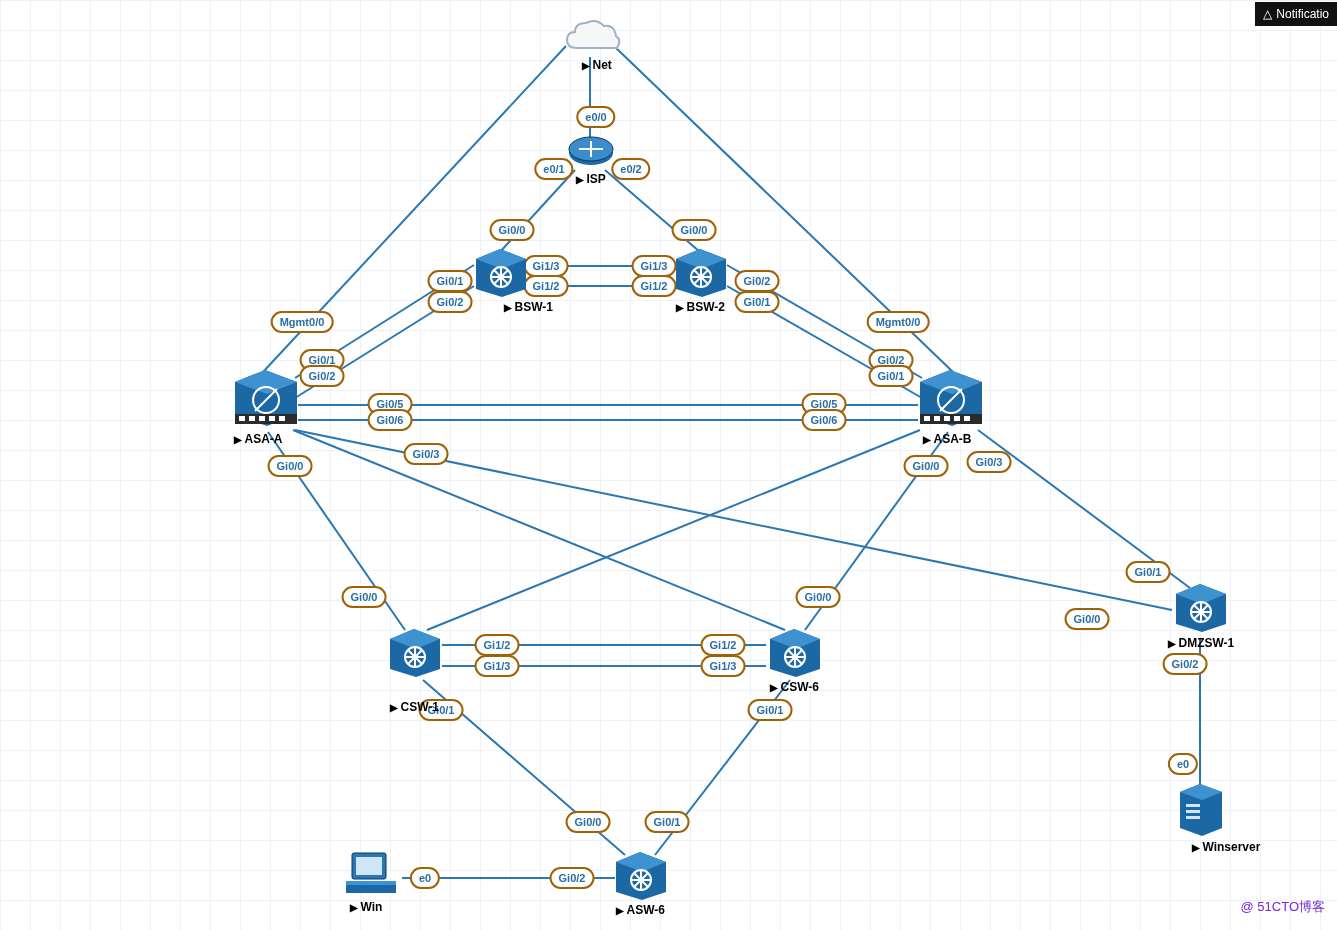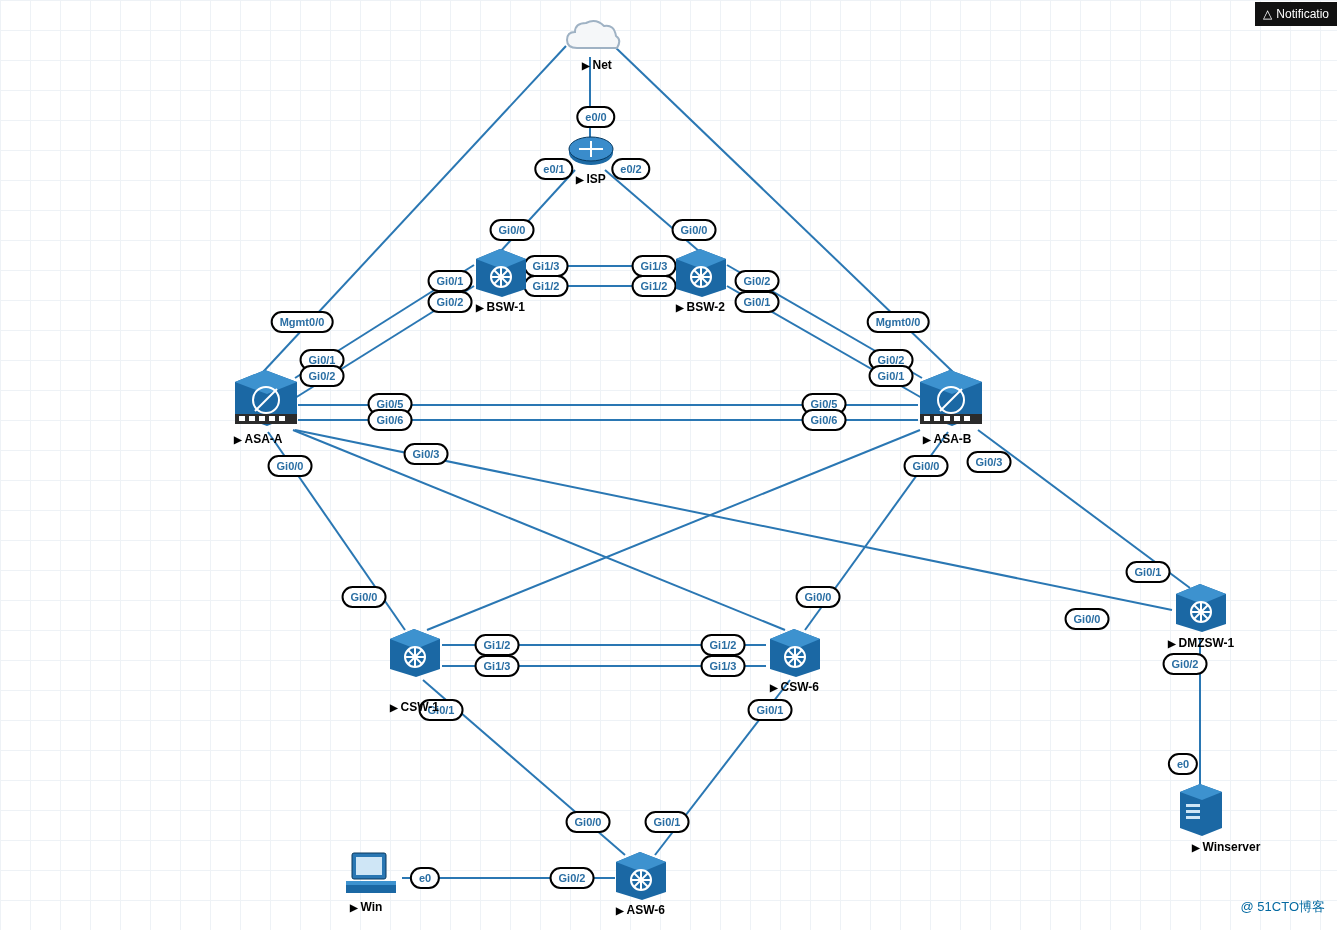--- a/index.html
+++ b/index.html
@@ -1,24 +1,24 @@
 <!DOCTYPE html>
 <html><head>
   <meta charset="utf-8">
   <style>
     body{margin:0;font-family:Arial,Helvetica,sans-serif;background:#fff;color:#1b3a5c;width:1337px;height:930px;position:relative;overflow:hidden}
     .grid-bg{position:absolute;inset:0;background-image:linear-gradient(#eef2f6 1px,transparent 1px),linear-gradient(90deg,#eef2f6 1px,transparent 1px);background-size:30px 30px}
     svg{position:absolute;top:0;left:0}
-    .port{position:absolute;font-size:11px;font-weight:600;background:#fff;border:2px solid #000000;border-radius:11px;padding:3px 7px;color:#2a6ea3;white-space:nowrap;transform:translate(-50%,-50%);z-index:5}
+    .port{position:absolute;font-size:11px;font-weight:600;background:#fff;border:2px solid #a16207;border-radius:11px;padding:3px 7px;color:#2a6ea3;white-space:nowrap;transform:translate(-50%,-50%);z-index:5}
     .node-label{position:absolute;font-size:12px;font-weight:700;color:#000;white-space:nowrap;z-index:6}
     .node-label::before{content:"▶ ";font-size:10px}
     .dev{position:absolute;z-index:6}
     .dev svg{position:static}
     .btn-notif{position:absolute;top:2px;right:0;background:#111;color:#fff;font-size:12px;padding:5px 8px;z-index:10;display:flex;align-items:center;gap:4px}
-    .watermark{position:absolute;bottom:14px;right:12px;color:#0369a1;font-size:13px;z-index:10}
+    .watermark{position:absolute;bottom:14px;right:12px;color:#6d28d9;font-size:13px;z-index:10}
     line.net{stroke:#2a77b3;stroke-width:2}
   </style>
 </head>
 <body>
 <div class="grid-bg"></div>
 
 <svg id="links-svg" width="1337" height="930">
     <line x1="590" y1="57" x2="590" y2="140" class="net"></line>
     <line x1="575" y1="170" x2="500" y2="252" class="net"></line>
     <line x1="605" y1="170" x2="700" y2="252" class="net"></line>
@@ -115,21 +115,21 @@
       <path d="M4 12 L28 2 L54 12 L54 42 L30 50 L4 42 Z" fill="#1b68a4"></path>
       <path d="M4 12 L28 2 L54 12 L30 22 Z" fill="#3d92cf"></path>
       <circle cx="29" cy="30" r="10" fill="none" stroke="#fff" stroke-width="2"></circle>
       <g stroke="#fff" stroke-width="2">
         <line x1="29" y1="20" x2="29" y2="40"></line>
         <line x1="19" y1="30" x2="39" y2="30"></line>
         <line x1="22" y1="23" x2="36" y2="37"></line>
         <line x1="36" y1="23" x2="22" y2="37"></line>
       </g>
     </svg></div>
-<div class="node-label" style="left:476px;top:300px">BSW-1</div>
+<div class="node-label" style="left:504px;top:300px">BSW-1</div>
 
 <div class="dev" style="left:672px;top:247px"><svg width="58" height="52">
       <path d="M4 12 L28 2 L54 12 L54 42 L30 50 L4 42 Z" fill="#1b68a4"></path>
       <path d="M4 12 L28 2 L54 12 L30 22 Z" fill="#3d92cf"></path>
       <circle cx="29" cy="30" r="10" fill="none" stroke="#fff" stroke-width="2"></circle>
       <g stroke="#fff" stroke-width="2">
         <line x1="29" y1="20" x2="29" y2="40"></line>
         <line x1="19" y1="30" x2="39" y2="30"></line>
         <line x1="22" y1="23" x2="36" y2="37"></line>
         <line x1="36" y1="23" x2="22" y2="37"></line>

